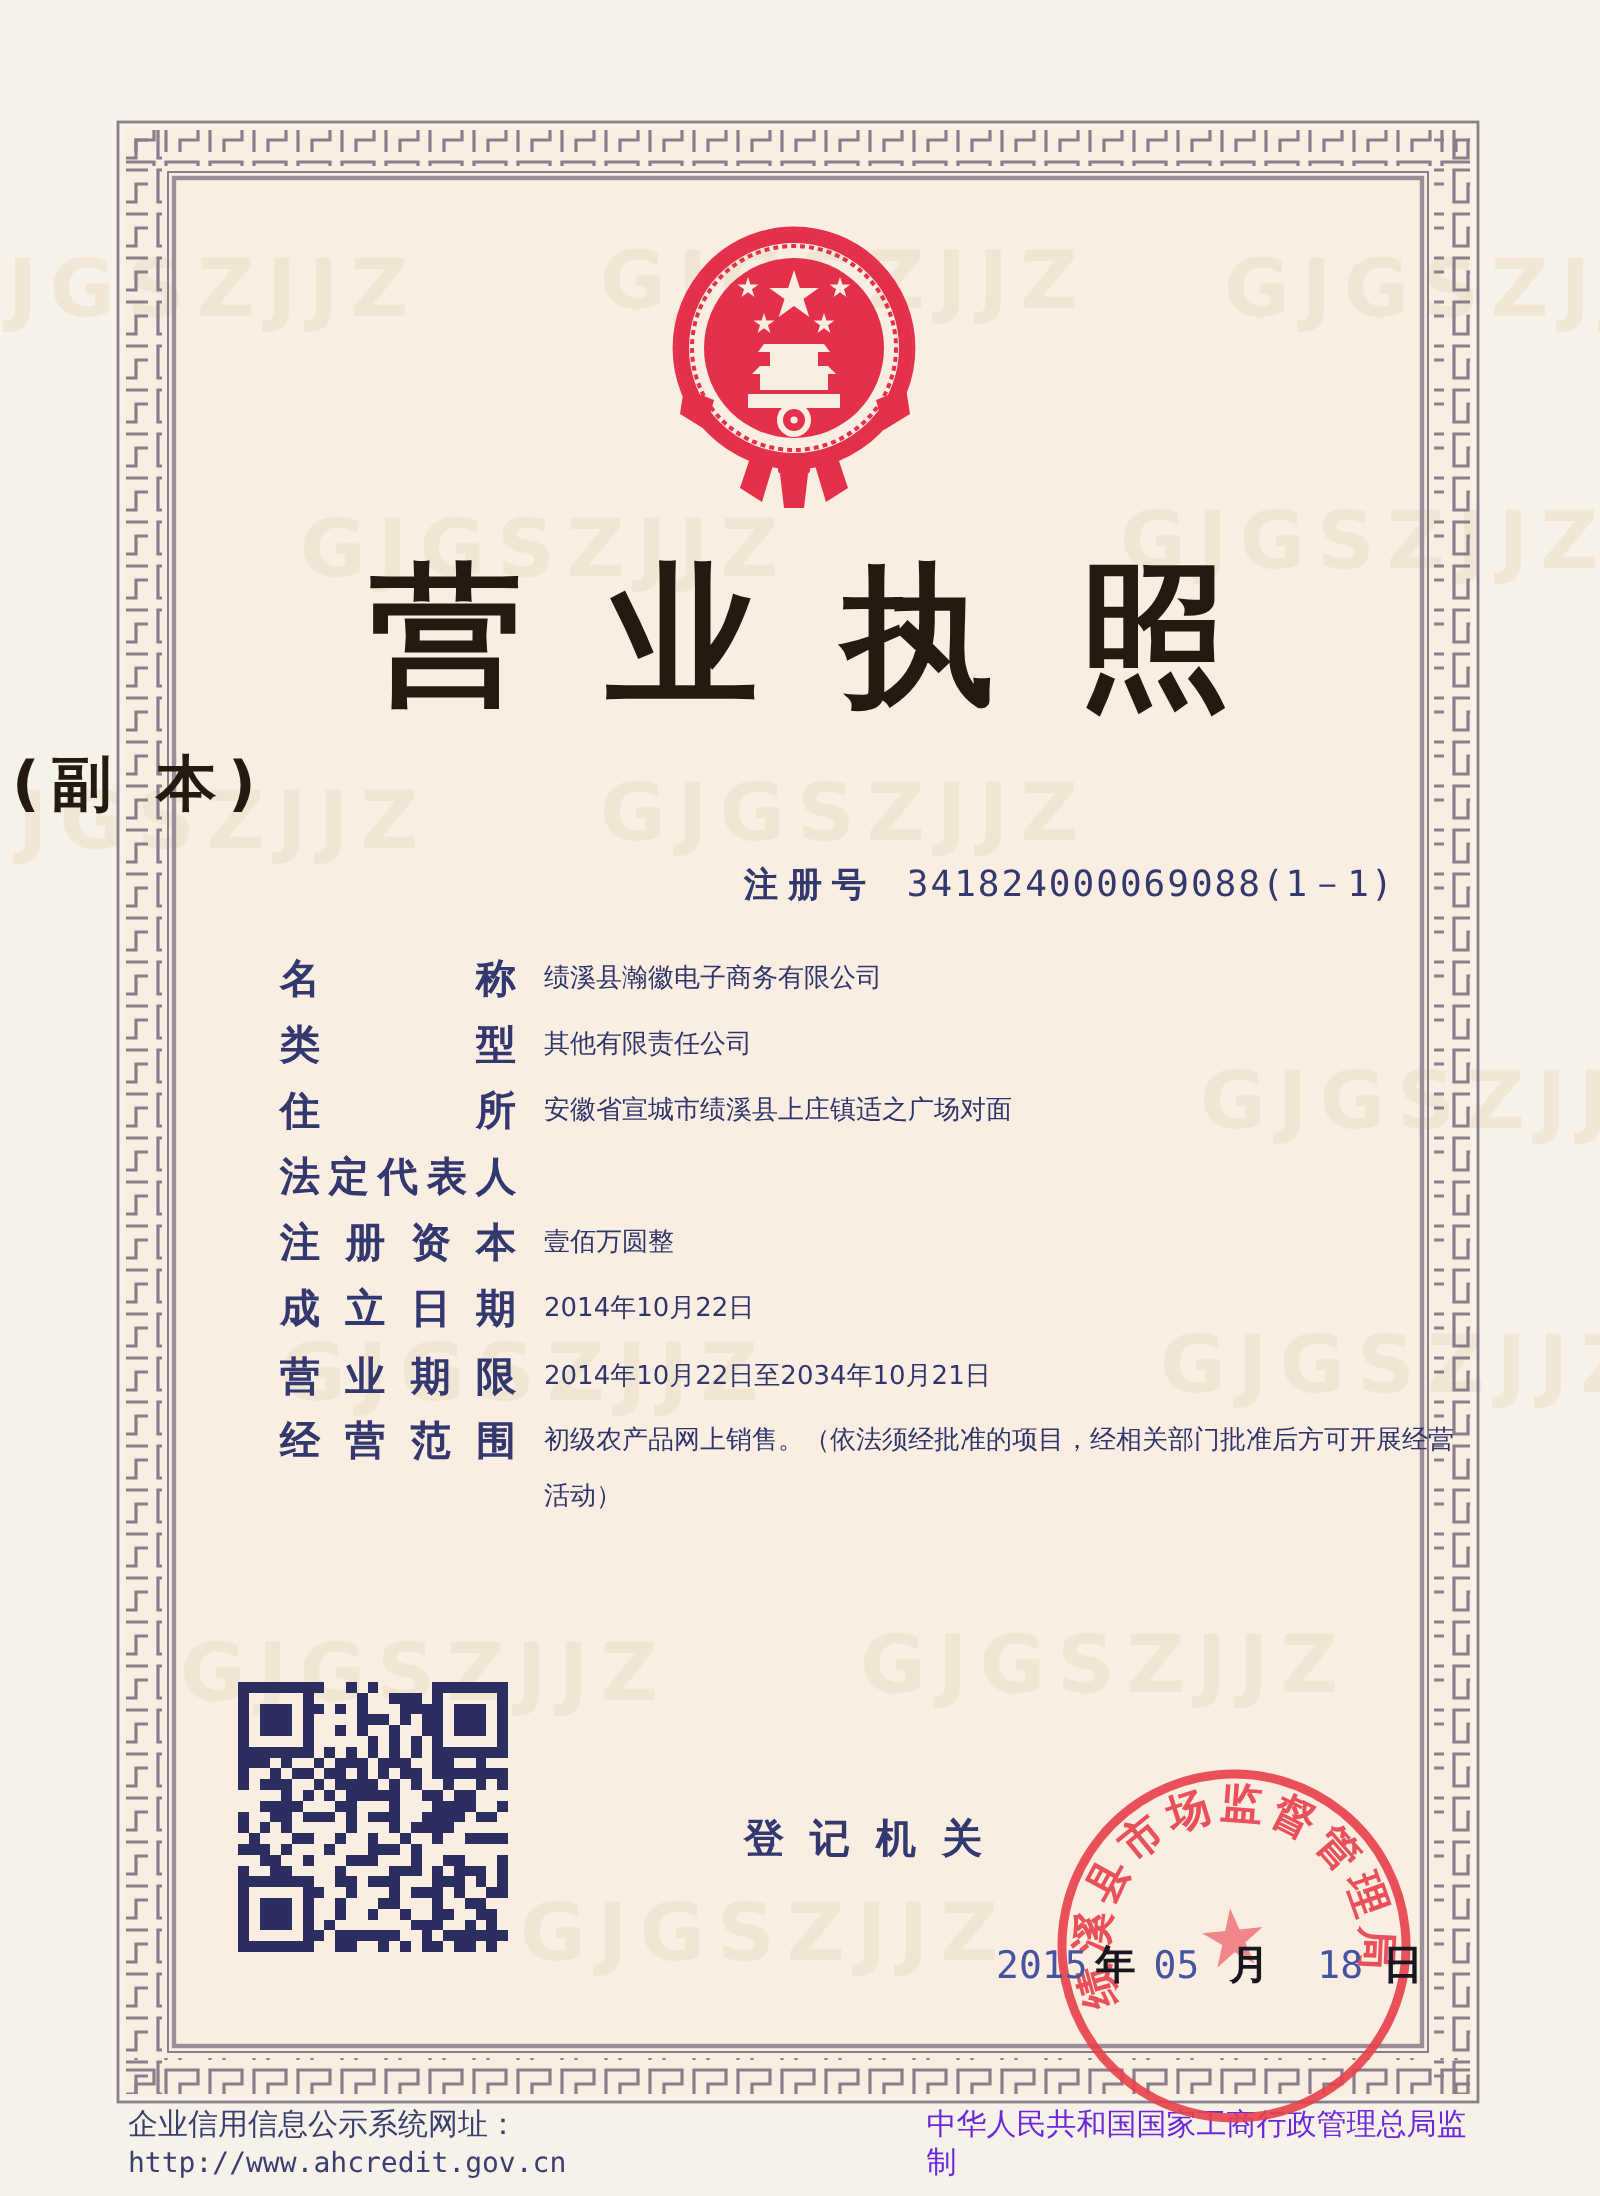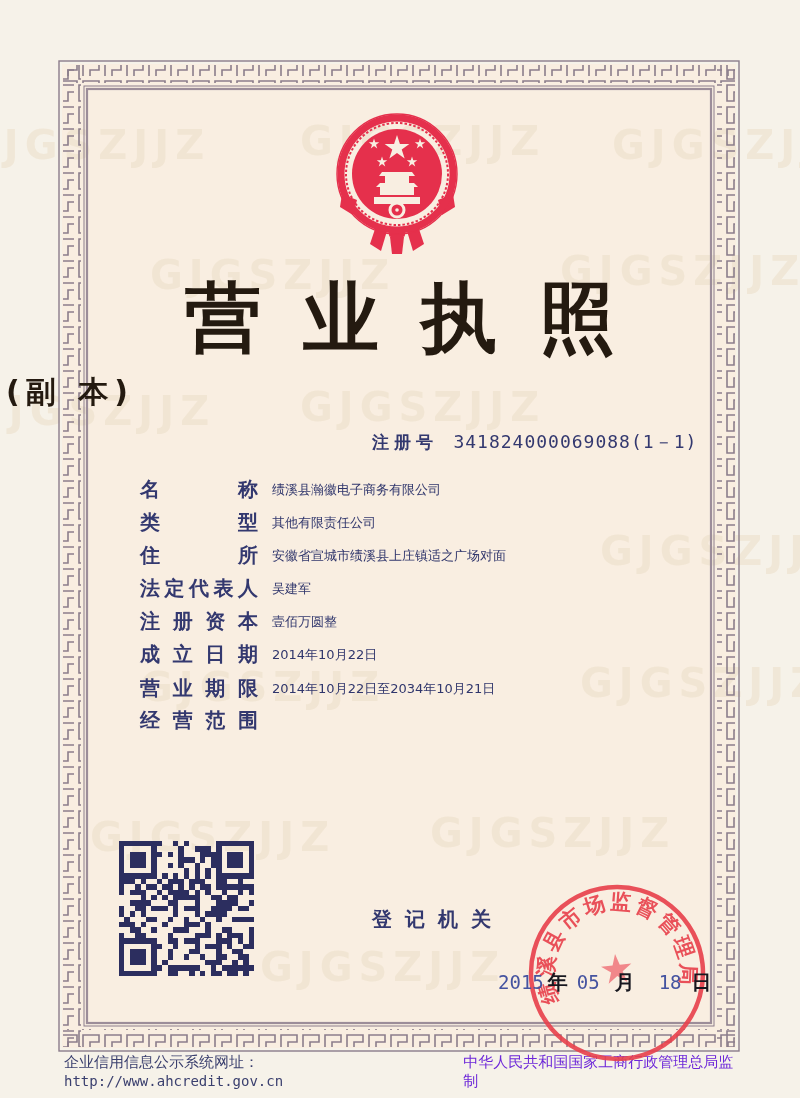--- a/index.html
+++ b/index.html
@@ -136,21 +136,20 @@
     <span class="val">安徽省宣城市绩溪县上庄镇适之广场对面</span>
   </div>
   <div class="row" style="top:575px">
     <span class="lbl">
         <span>法</span>
         <span>定</span>
         <span>代</span>
         <span>表</span>
         <span>人</span>
       </span>
-    <span class="val">吴建军</span>
   </div>
   <div class="row" style="top:608px">
     <span class="lbl">
         <span>注</span>
         <span>册</span>
         <span>资</span>
         <span>本</span>
       </span>
     <span class="val">壹佰万圆整</span>
   </div>
@@ -172,20 +171,21 @@
       </span>
     <span class="val">2014年10月22日至2034年10月21日</span>
   </div>
   <div class="row" style="top:707px">
     <span class="lbl">
         <span>经</span>
         <span>营</span>
         <span>范</span>
         <span>围</span>
       </span>
+    <span class="val">初级农产品网上销售。（依法须经批准的项目，经相关部门批准后方可开展经营活动）</span>
   </div>
 
   <svg id="qr-svg" class="qr" width="135" height="135" viewBox="0 0 25 25" shape-rendering="crispEdges">
       <rect x="0" y="0" width="1" height="1" fill="#2c2e5f"></rect>
       <rect x="1" y="0" width="1" height="1" fill="#2c2e5f"></rect>
       <rect x="2" y="0" width="1" height="1" fill="#2c2e5f"></rect>
       <rect x="3" y="0" width="1" height="1" fill="#2c2e5f"></rect>
       <rect x="4" y="0" width="1" height="1" fill="#2c2e5f"></rect>
       <rect x="5" y="0" width="1" height="1" fill="#2c2e5f"></rect>
       <rect x="6" y="0" width="1" height="1" fill="#2c2e5f"></rect>

